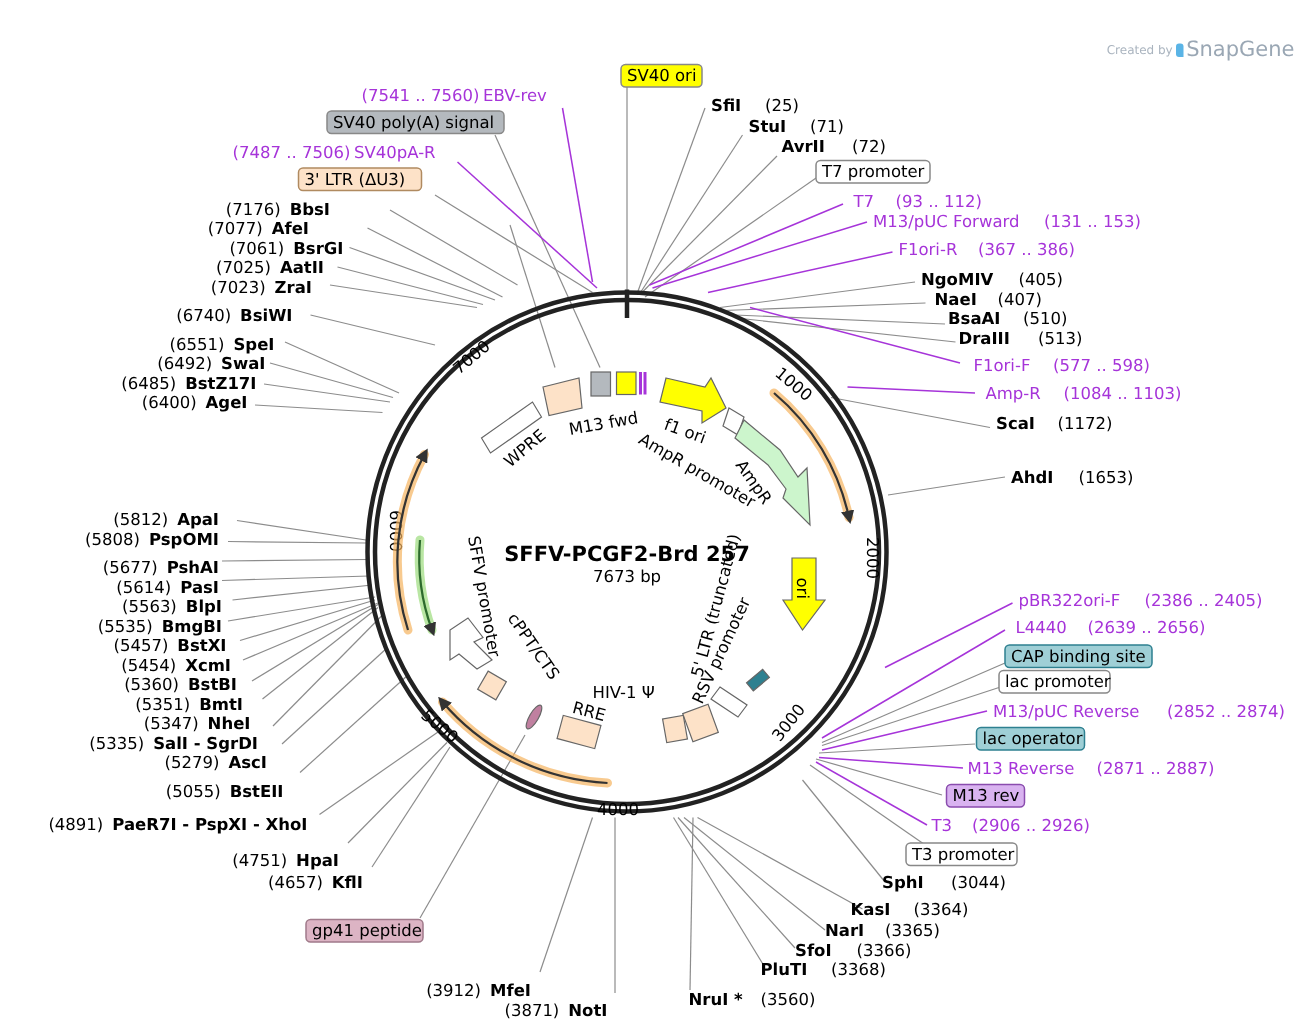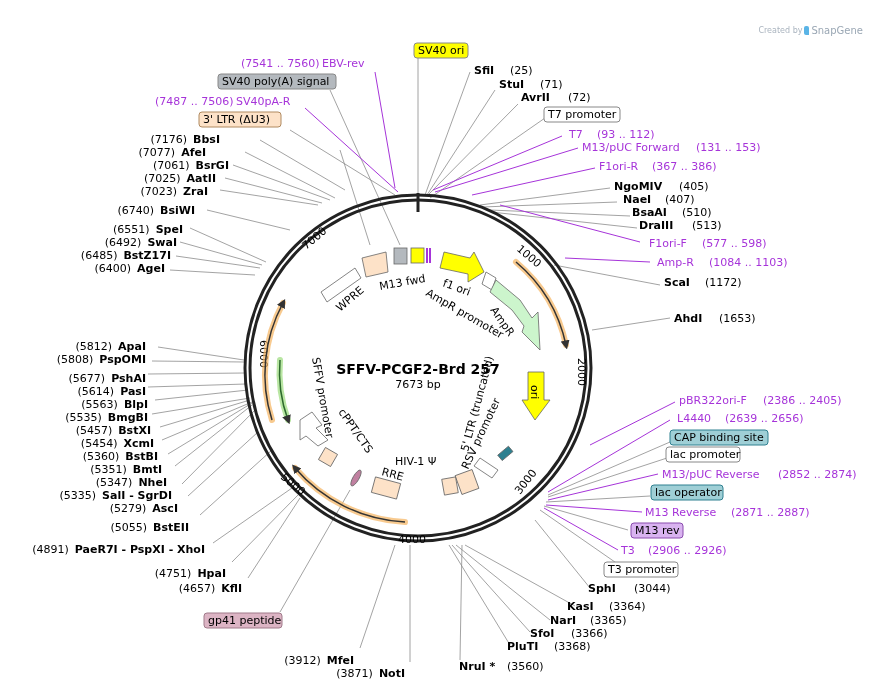--- a/index.html
+++ b/index.html
@@ -1,21 +1,21 @@
 <!DOCTYPE html>
 <html><head>
 <meta charset="utf-8">
 <style>
   html, body { margin:0; padding:0; background:#ffffff; }
   body { width:871px; height:690px; position:relative; overflow:hidden; font-family:"DejaVu Sans", sans-serif; }
   #map { position:absolute; left:0; top:0; }
   .lbl { font-family:"DejaVu Sans", sans-serif; font-size:11px; fill:#000; }
   .credit { position:absolute; right:8px; top:15px; font-size:8px; color:#aab4bf; font-family:"DejaVu Sans", sans-serif; display:flex; align-items:center; gap:2px;margin-top:10px; }
   .credit .logo { display:inline-block; width:5px; height:9px; background:#5ab4e6; border-radius:2px 2px 0 2px; }
-  .credit .brand { font-size:10px; color:#9aa7b4; }
+  .credit .brand { font-size:14px; color:#9aa7b4; }
 </style>
 </head>
 <body>
 
 <div class="credit">
   <span>Created by</span>
   <span class="logo"></span>
   <span class="brand">SnapGene</span>
 </div>
 

